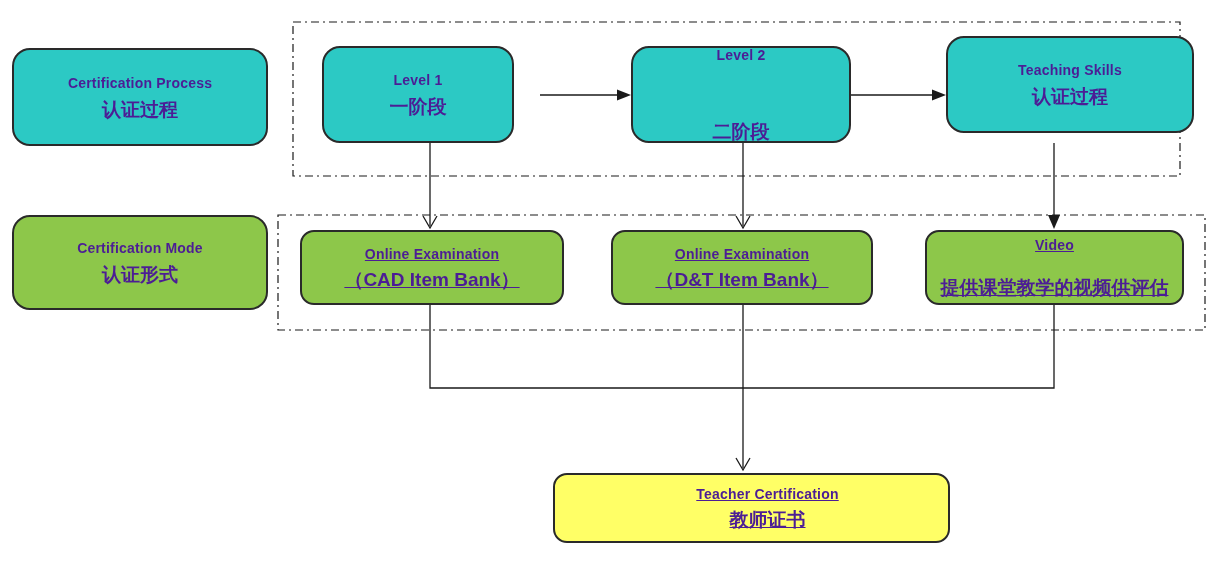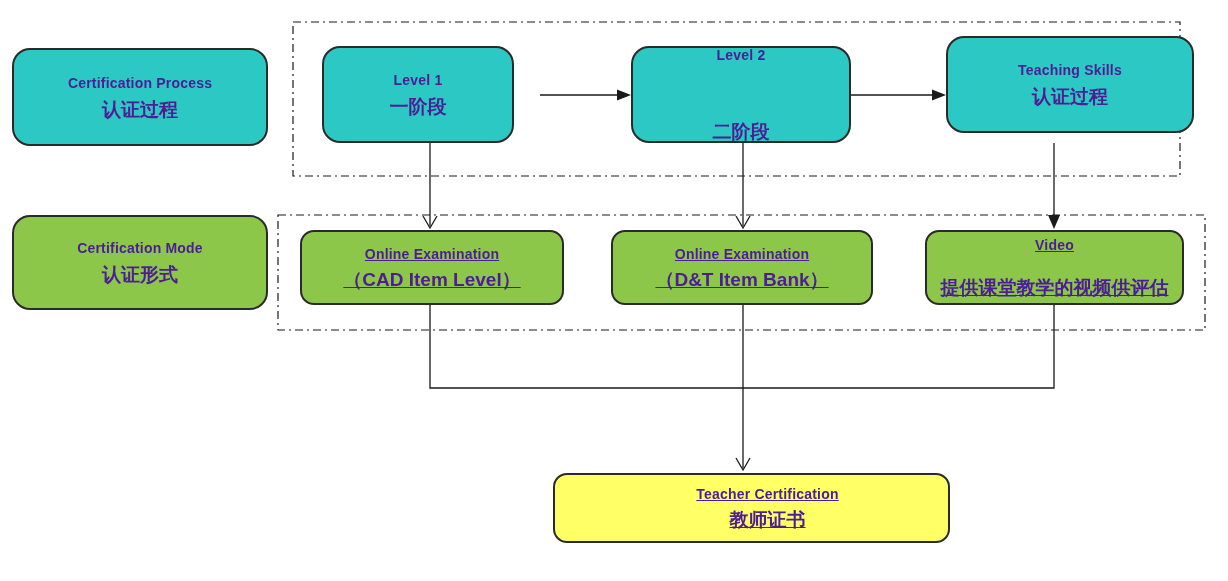--- a/index.html
+++ b/index.html
@@ -74,21 +74,21 @@
     <div class="zh">二阶段</div>
   </div>
 
   <div class="node teal big" style="left:946px;top:36px;width:248px;height:97px;">
     <div class="en">Teaching Skills</div>
     <div class="zh">认证过程</div>
   </div>
 
   <div class="node green small" style="left:300px;top:230px;width:264px;height:75px;gap:9px;">
     <div class="en">Online Examination</div>
-    <div class="zh">（CAD Item Level）</div>
+    <div class="zh">（CAD Item Bank）</div>
   </div>
 
   <div class="node green small" style="left:611px;top:230px;width:262px;height:75px;gap:9px;">
     <div class="en">Online Examination</div>
     <div class="zh">（D&amp;T Item Bank）</div>
   </div>
 
   <div class="node green small" style="left:925px;top:230px;width:259px;height:75px;gap:26px;">
     <div class="en">Video</div>
     <div class="zh">提供课堂教学的视频供评估</div>

